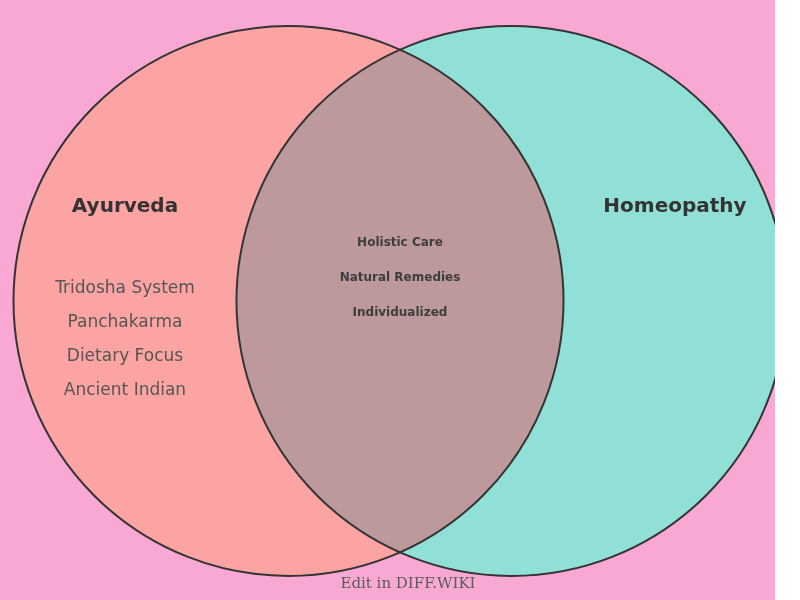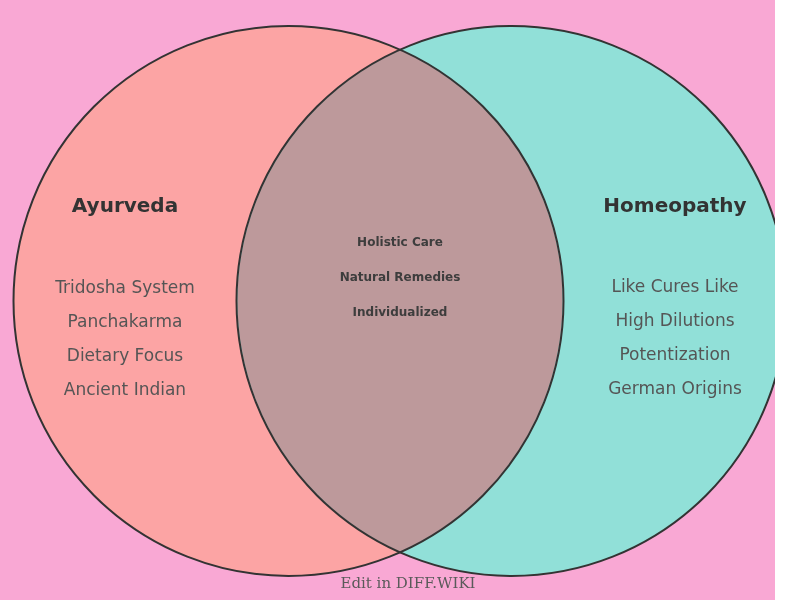--- a/index.html
+++ b/index.html
@@ -86,22 +86,16 @@
     <span class="item">Dietary Focus</span>
     <span class="item">Ancient Indian</span>
   </div>
 
   <div class="item-group center-items" style="left:400px; top:225px;">
     <span class="item">Holistic Care</span>
     <span class="item">Natural Remedies</span>
     <span class="item">Individualized</span>
   </div>
 
-  <div class="item-group side-items" style="left:675px; top:269px;">
-    <span class="item">Like Cures Like</span>
-    <span class="item">High Dilutions</span>
-    <span class="item">Potentization</span>
-    <span class="item">German Origins</span>
-  </div>
 
   <div class="label footer-label" style="left:408px; top:583px;">Edit in DIFF.WIKI</div>
 
 </div>
 
 </body></html>

